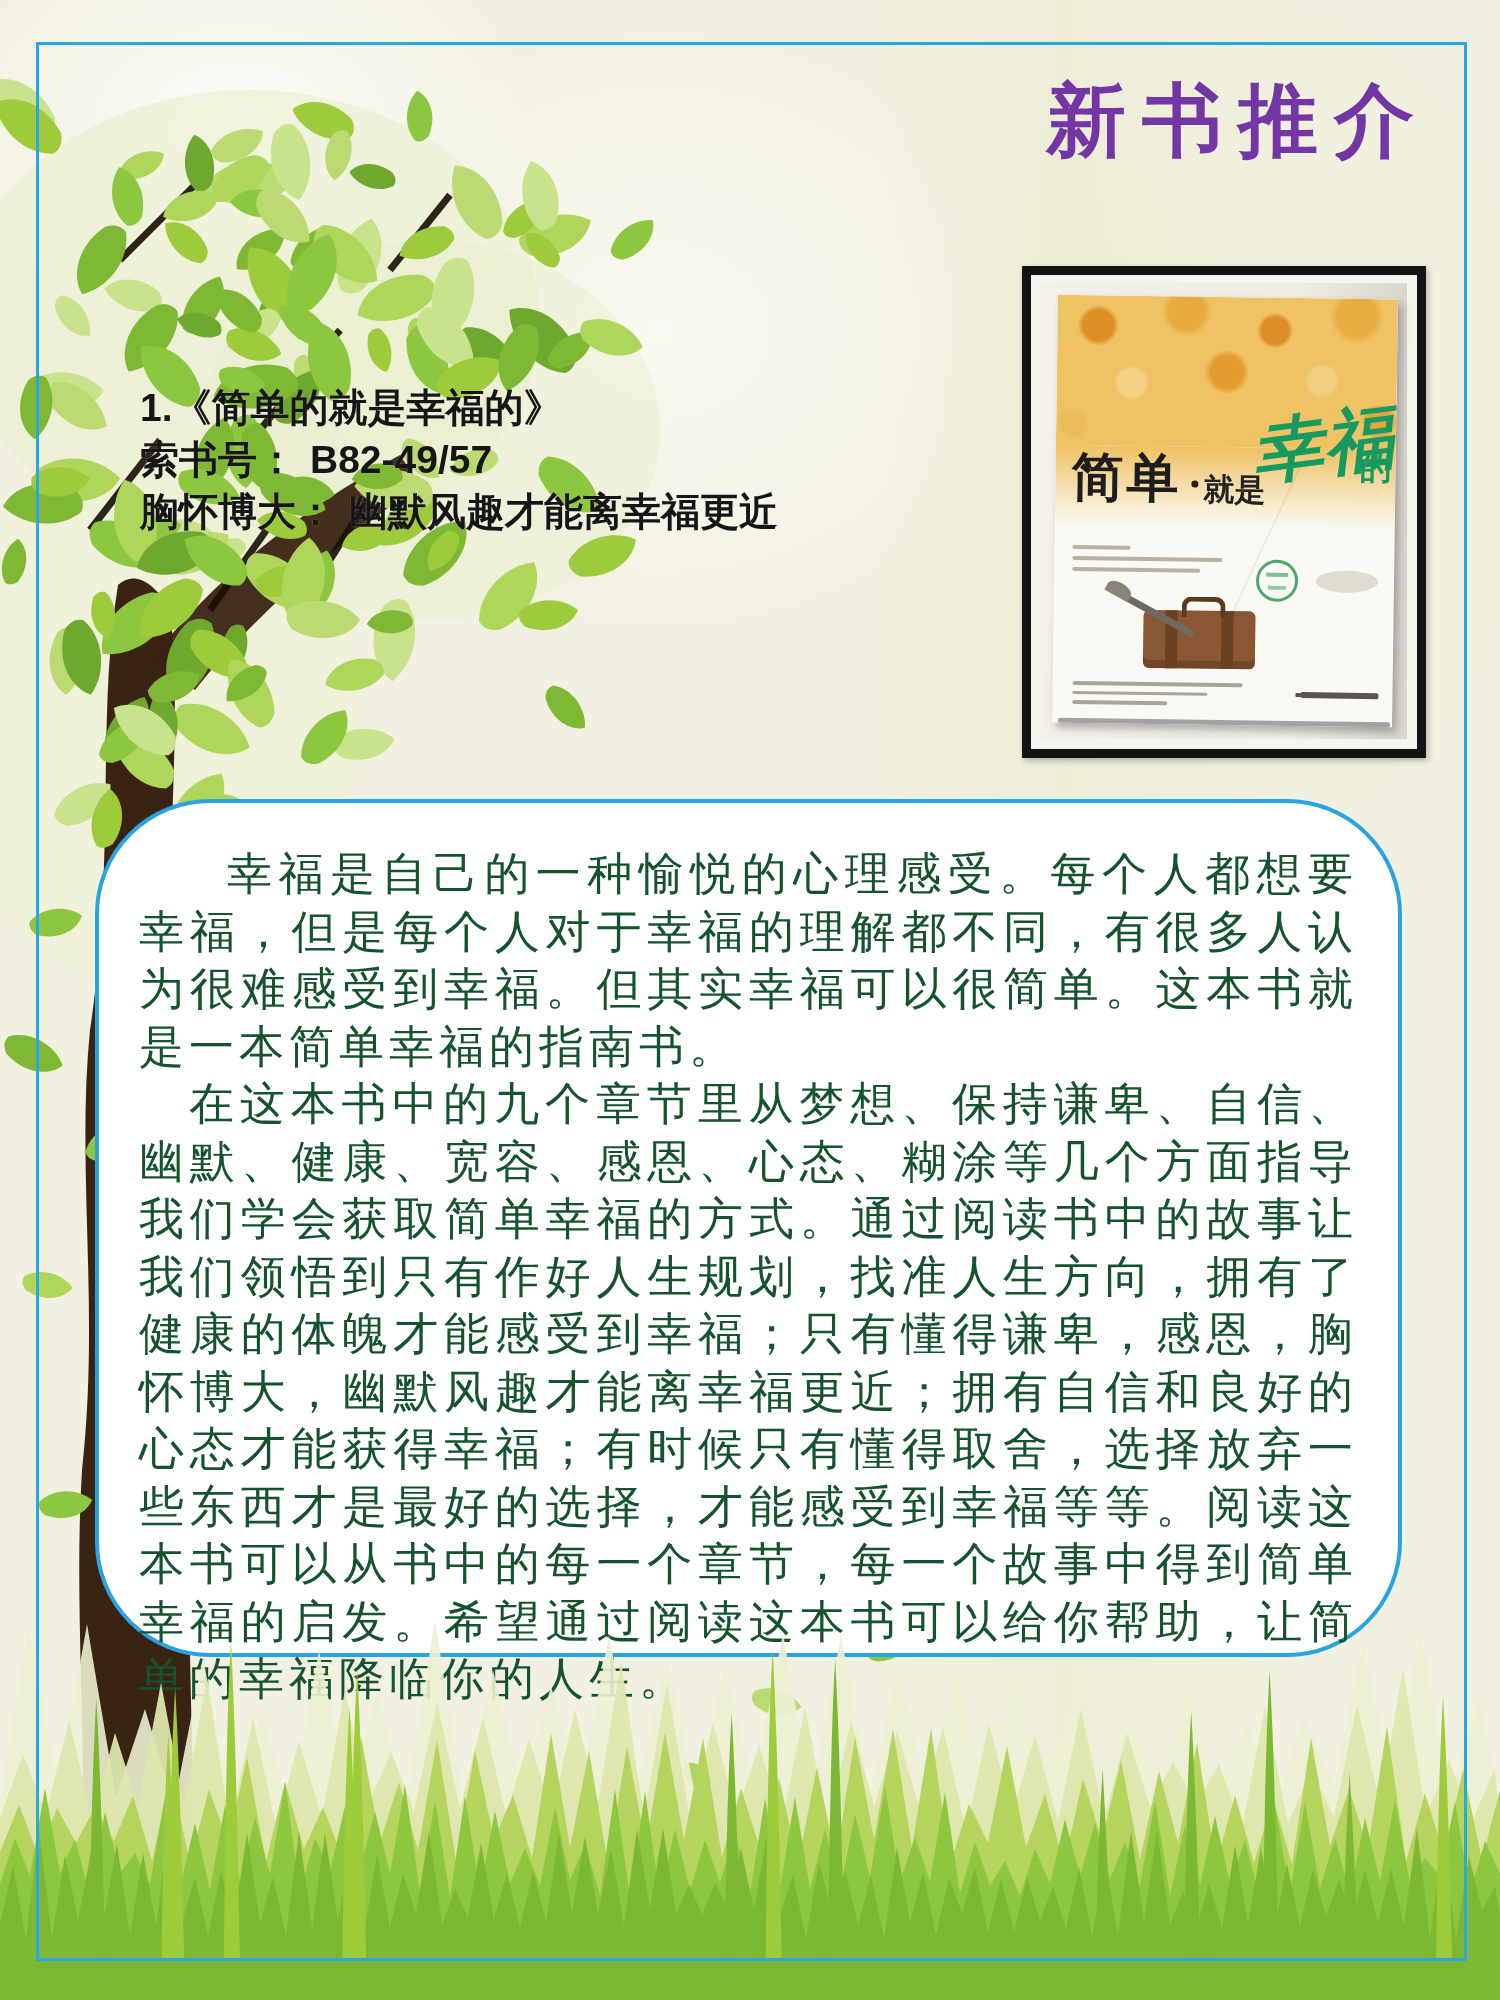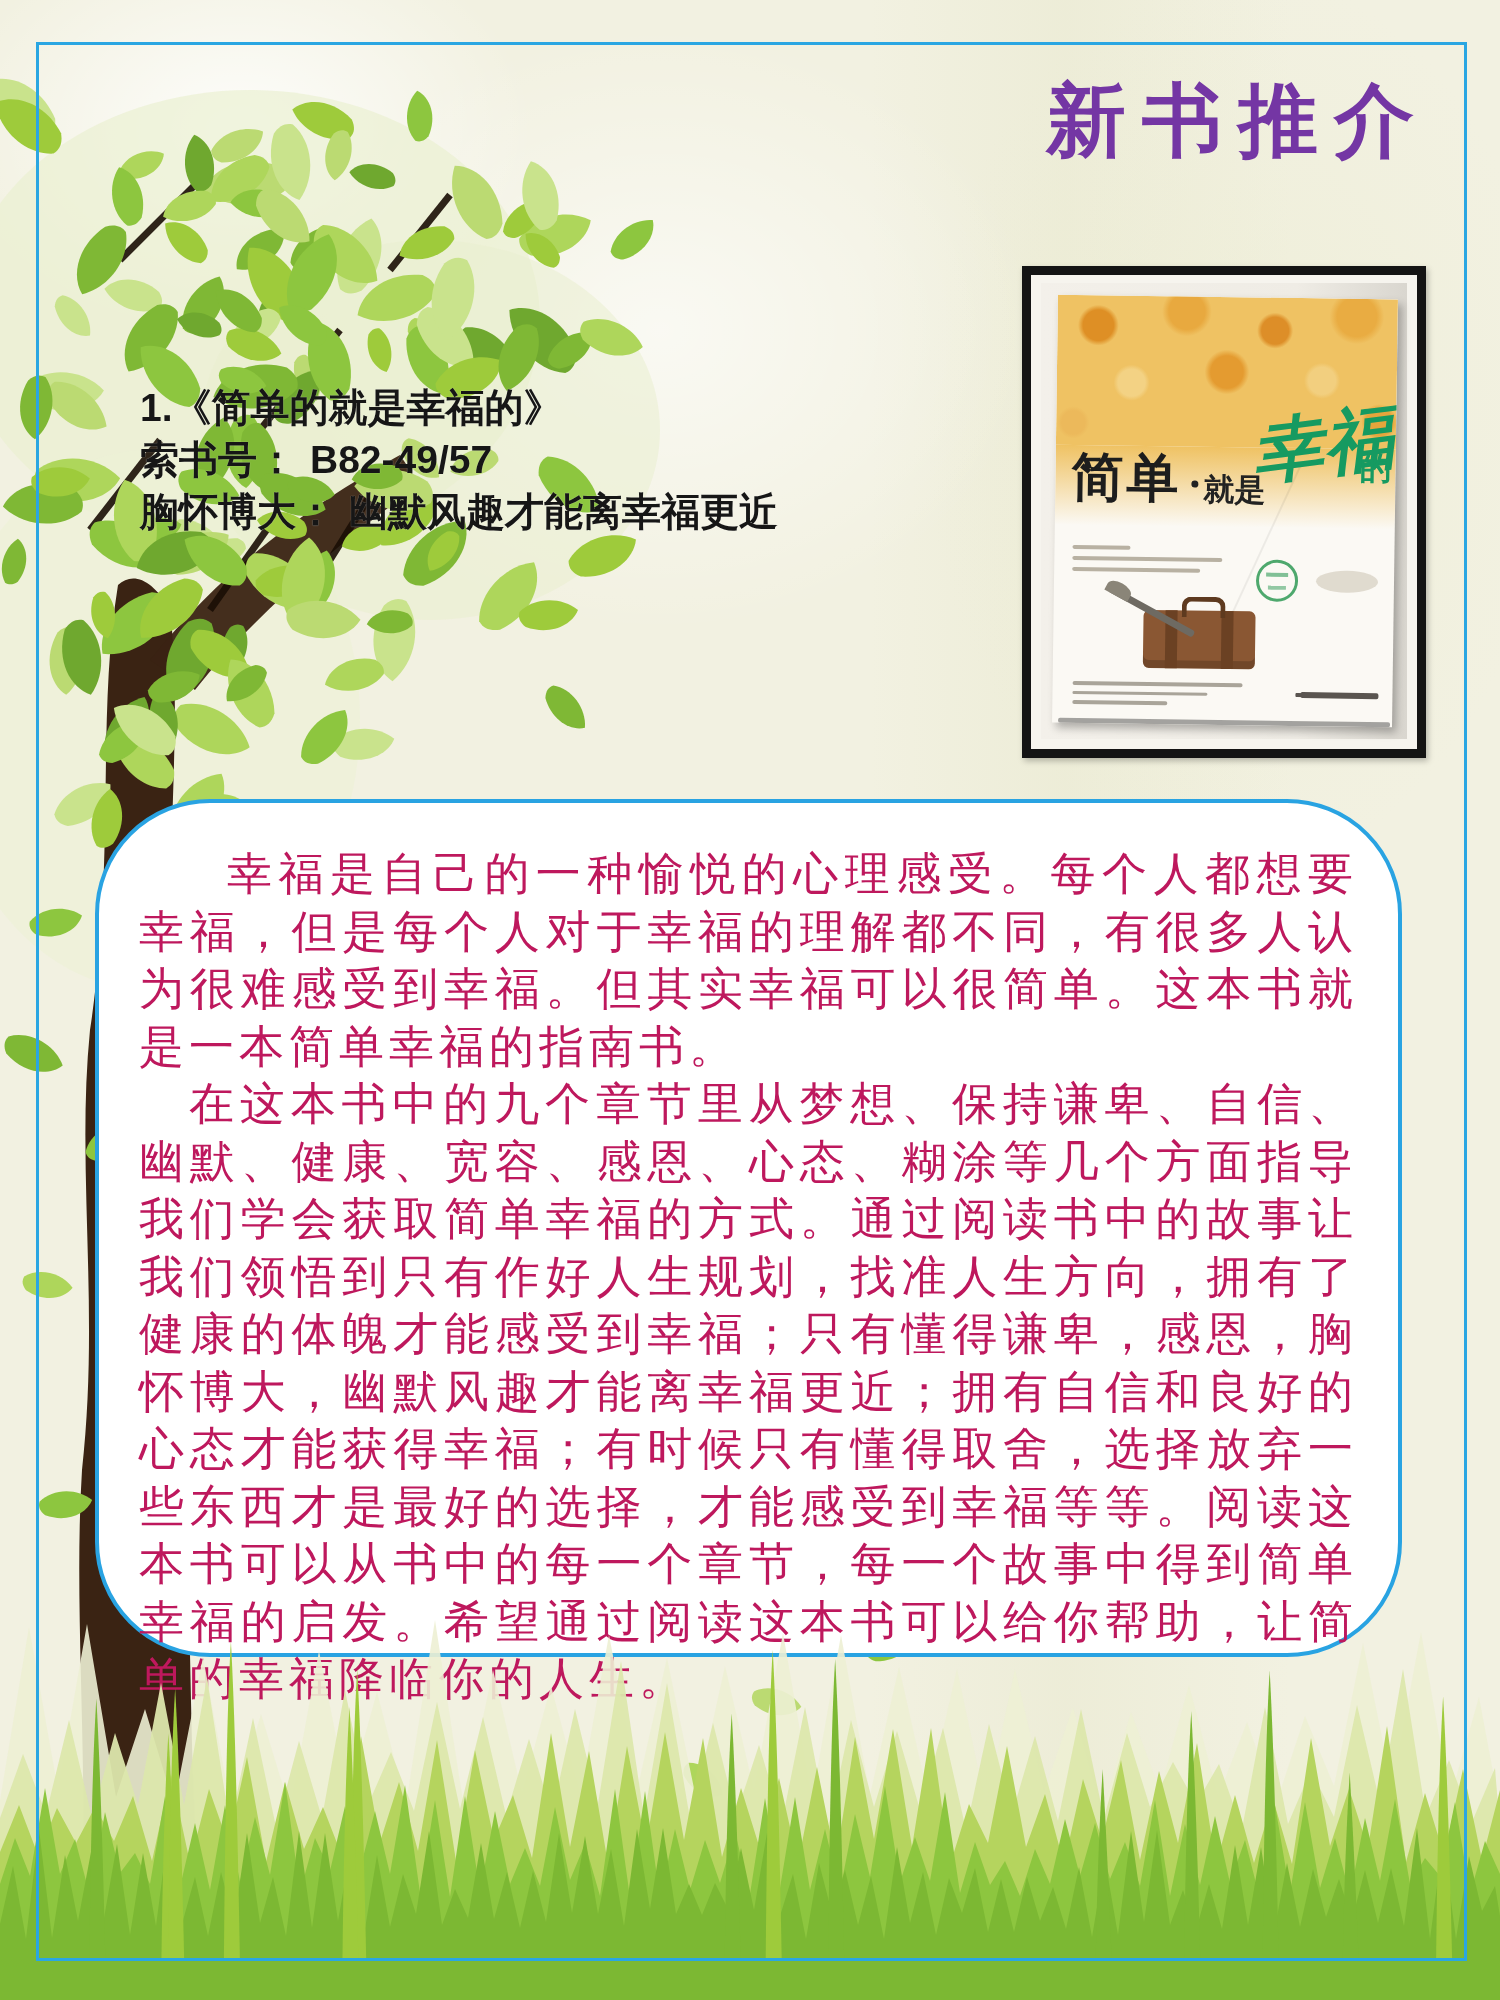--- a/index.html
+++ b/index.html
@@ -104,21 +104,21 @@
   .book-edge{position:absolute;left:6px;bottom:0px;right:2px;height:5px;background:rgba(0,0,0,.35);
     border-radius:2px;}
   
   .desc-box{
     position:absolute;left:95px;top:799px;width:1307px;height:858px;z-index:3;
     background:#FFFFFF;border:4px solid #29A3E2;border-radius:115px;box-sizing:border-box;
   }
   .desc-text{
     position:absolute;left:40px;right:40px;top:42px;
     font-family:"DejaVu Serif", serif;
-    font-size:45px;line-height:57.5px;color:#be185d;
+    font-size:45px;line-height:57.5px;color:#14532d;
     letter-spacing:5px;text-align:justify;
   }
   .desc-text p{margin:0;}
   .desc-text p.p1{text-indent:88px;}
   .desc-text p.p2{text-indent:50px;}
 </style>
 </head>
 <body>
 
 <div id="page">

